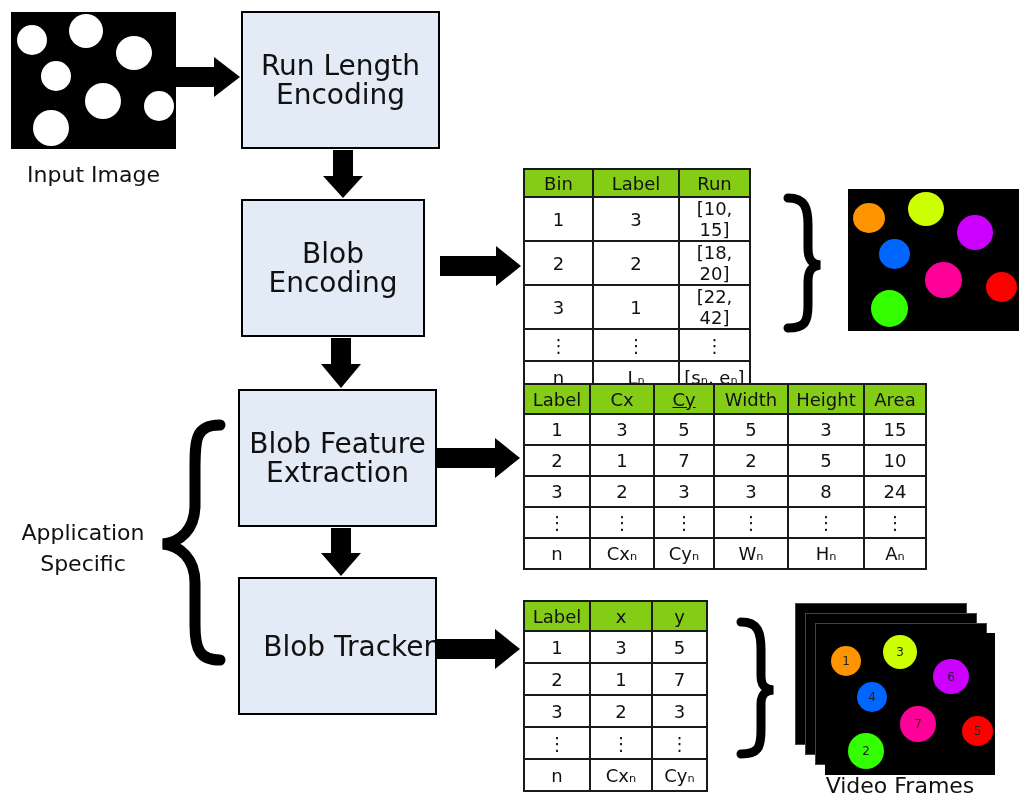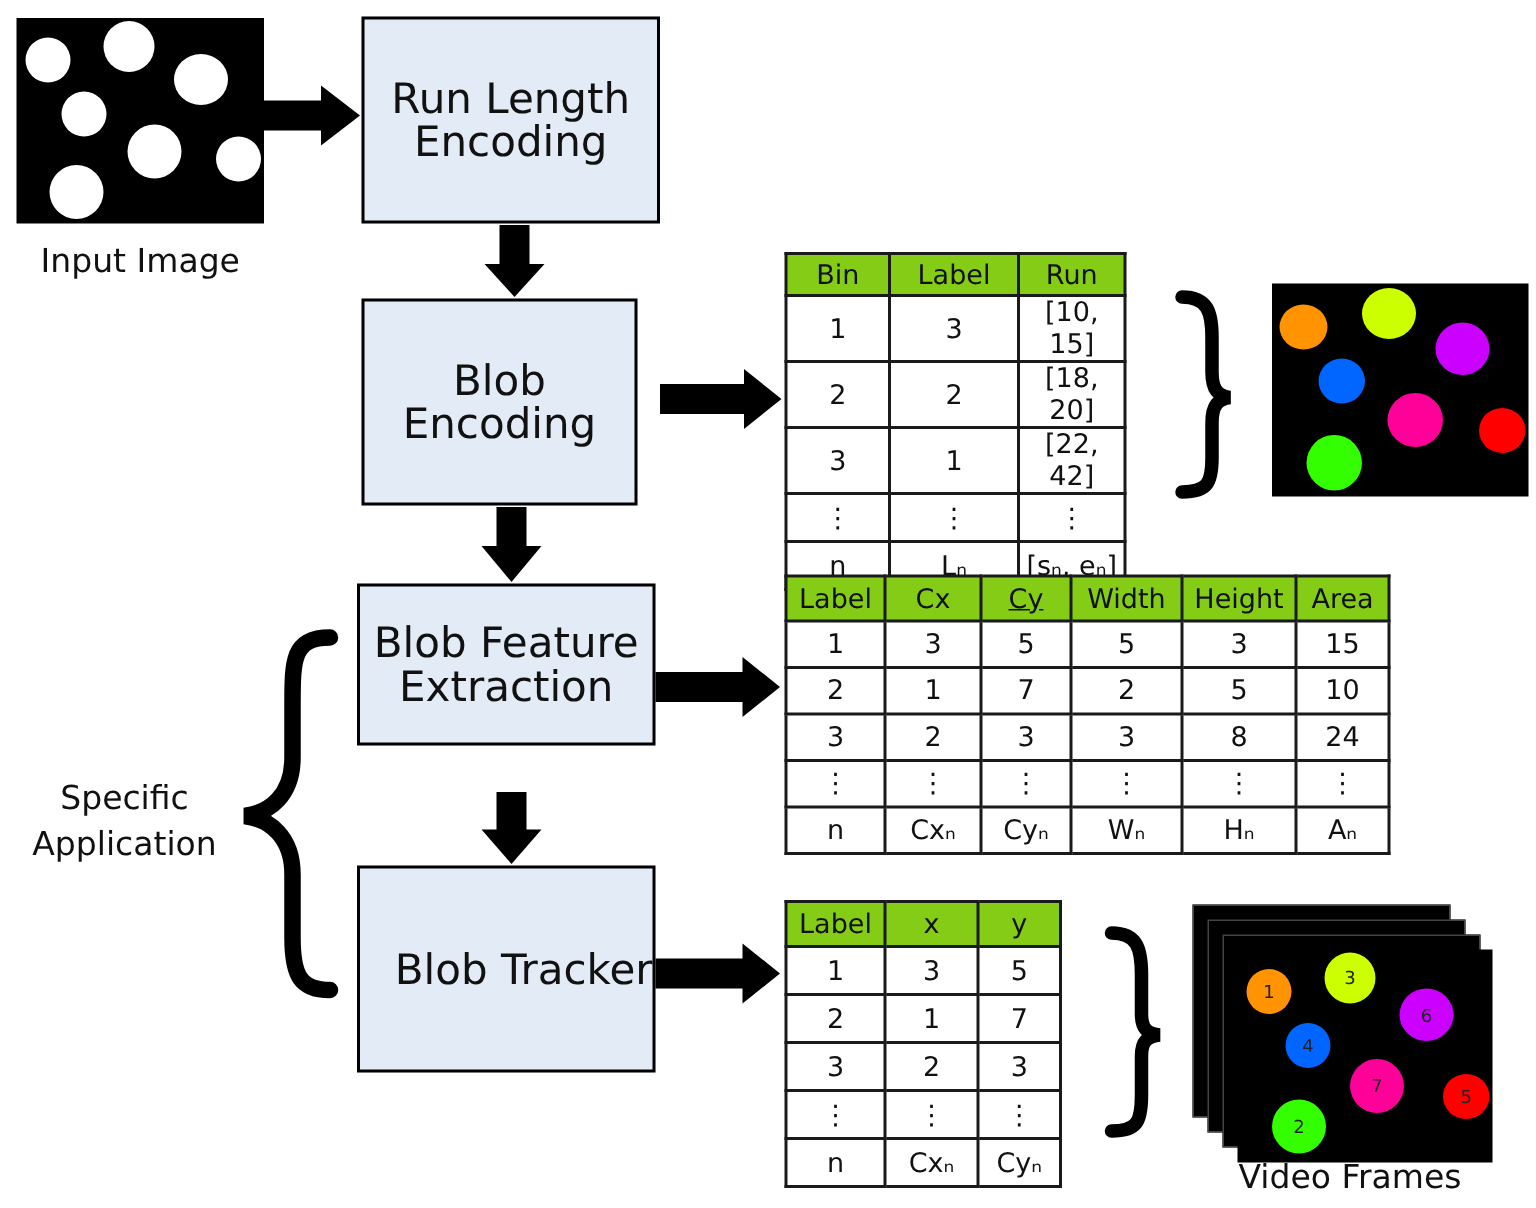--- a/index.html
+++ b/index.html
@@ -32,33 +32,33 @@
       <div>Run Length</div>
       <div>Encoding</div>
     </div>
 </div>
 <div class="box" style="left:241px;top:199px;width:184px;height:138px;">
   <div>
       <div>Blob</div>
       <div>Encoding</div>
     </div>
 </div>
-<div class="box" style="left:238px;top:389px;width:199px;height:108px;">
+<div class="box" style="left:238px;top:389px;width:199px;height:138px;">
   <div>
       <div>Blob Feature</div>
       <div>Extraction</div>
     </div>
 </div>
 <div class="box" style="left:238px;top:577px;width:199px;height:138px;justify-content:flex-end;">
   <div>Blob Tracker</div>
 </div>
 
 <div class="lbl" style="left:8px;top:517px;width:150px;">
+  <div>Application</div>
   <div>Specific</div>
-  <div>Application</div>
 </div>
 
 <svg width="1024" height="805">
 
   <g>
     <rect x="176" y="67" width="40" height="20" fill="#000"></rect>
     <polygon points="214,57 240,77 214,97" fill="#000"></polygon>
   </g>
 
   <g>

